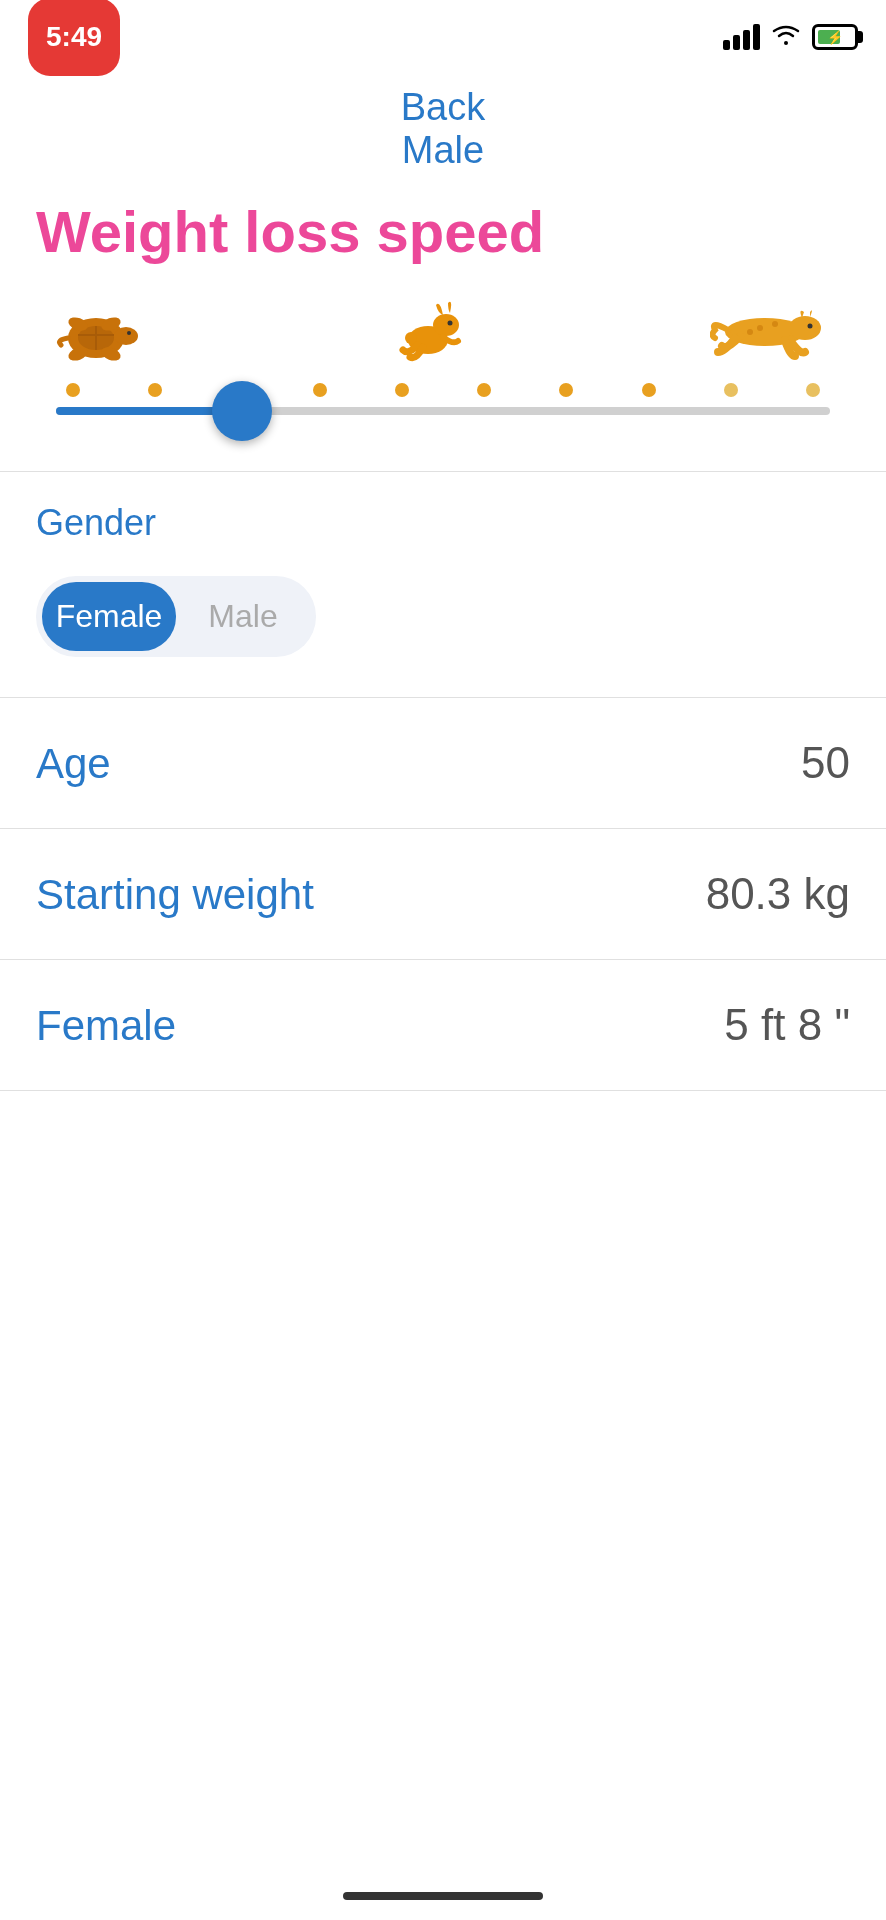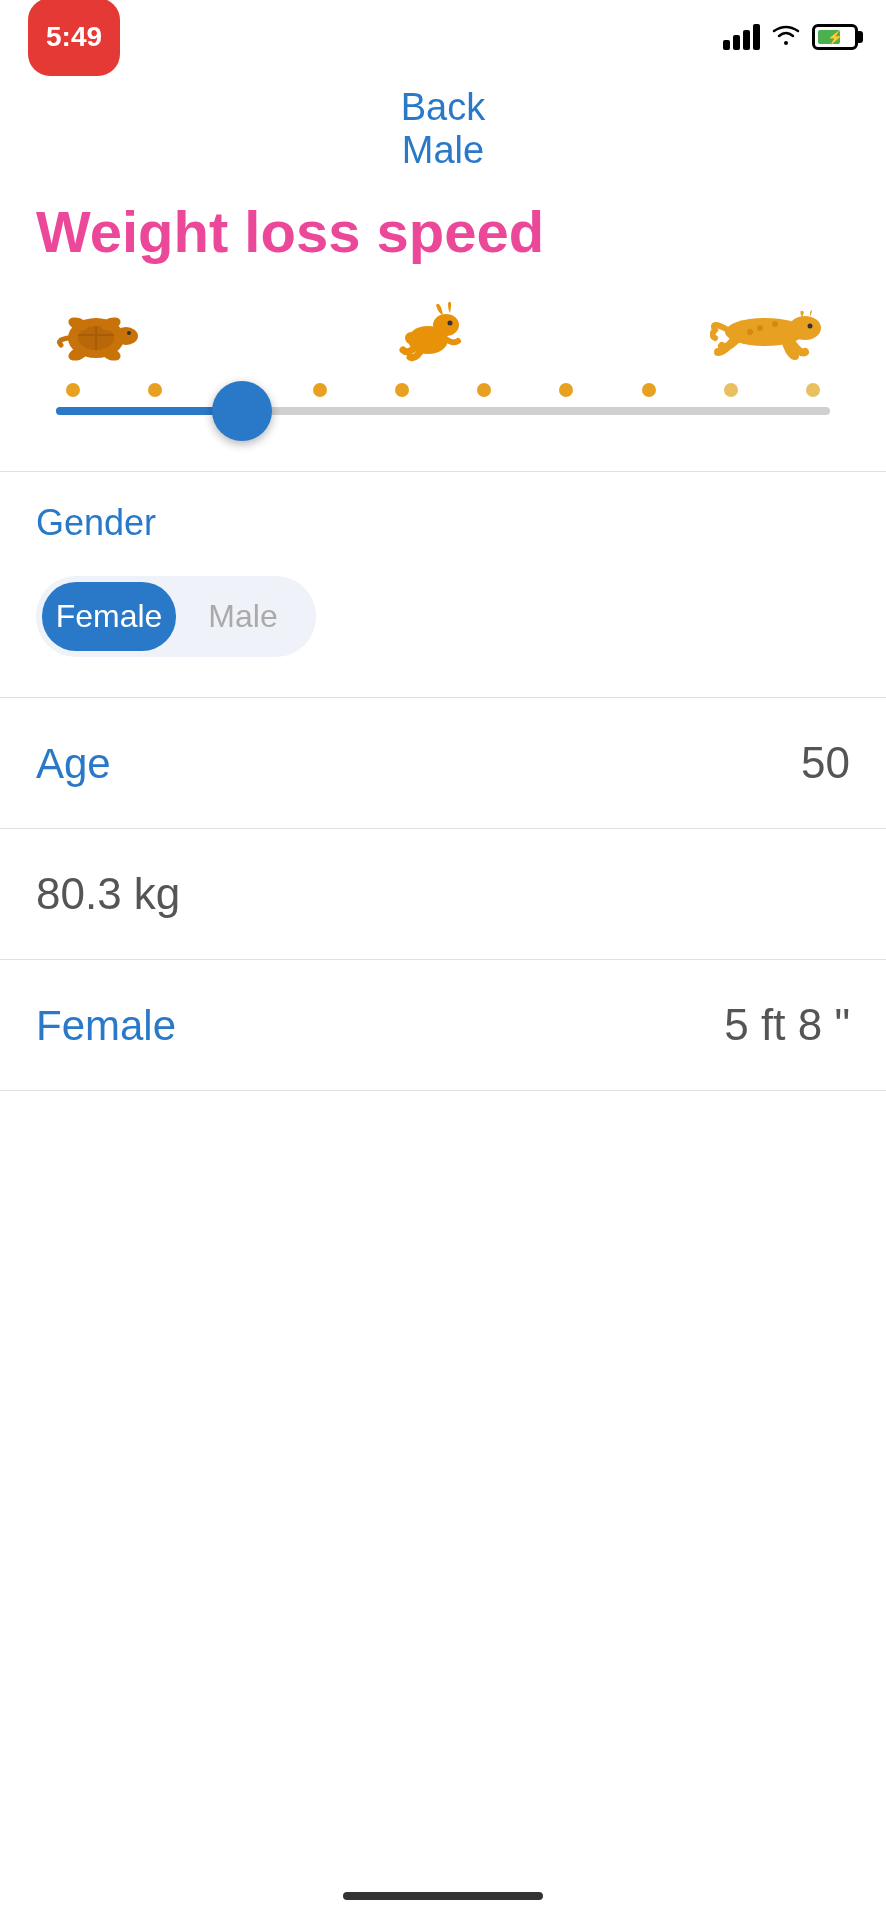--- a/index.html
+++ b/index.html
@@ -435,20 +435,21 @@
 <div class="divider"></div>
 
 <div class="section">
   <span class="section-label">Age</span>
   <span class="section-value">50</span>
 </div>
 
 <div class="divider"></div>
 
 <div class="section">
+  <span class="section-label">Starting weight</span>
   <span class="section-value">80.3 kg</span>
 </div>
 
 <div class="divider"></div>
 
 <div class="section">
   <span class="section-label">Female</span>
   <span class="section-value">5 ft 8 "</span>
 </div>
 

